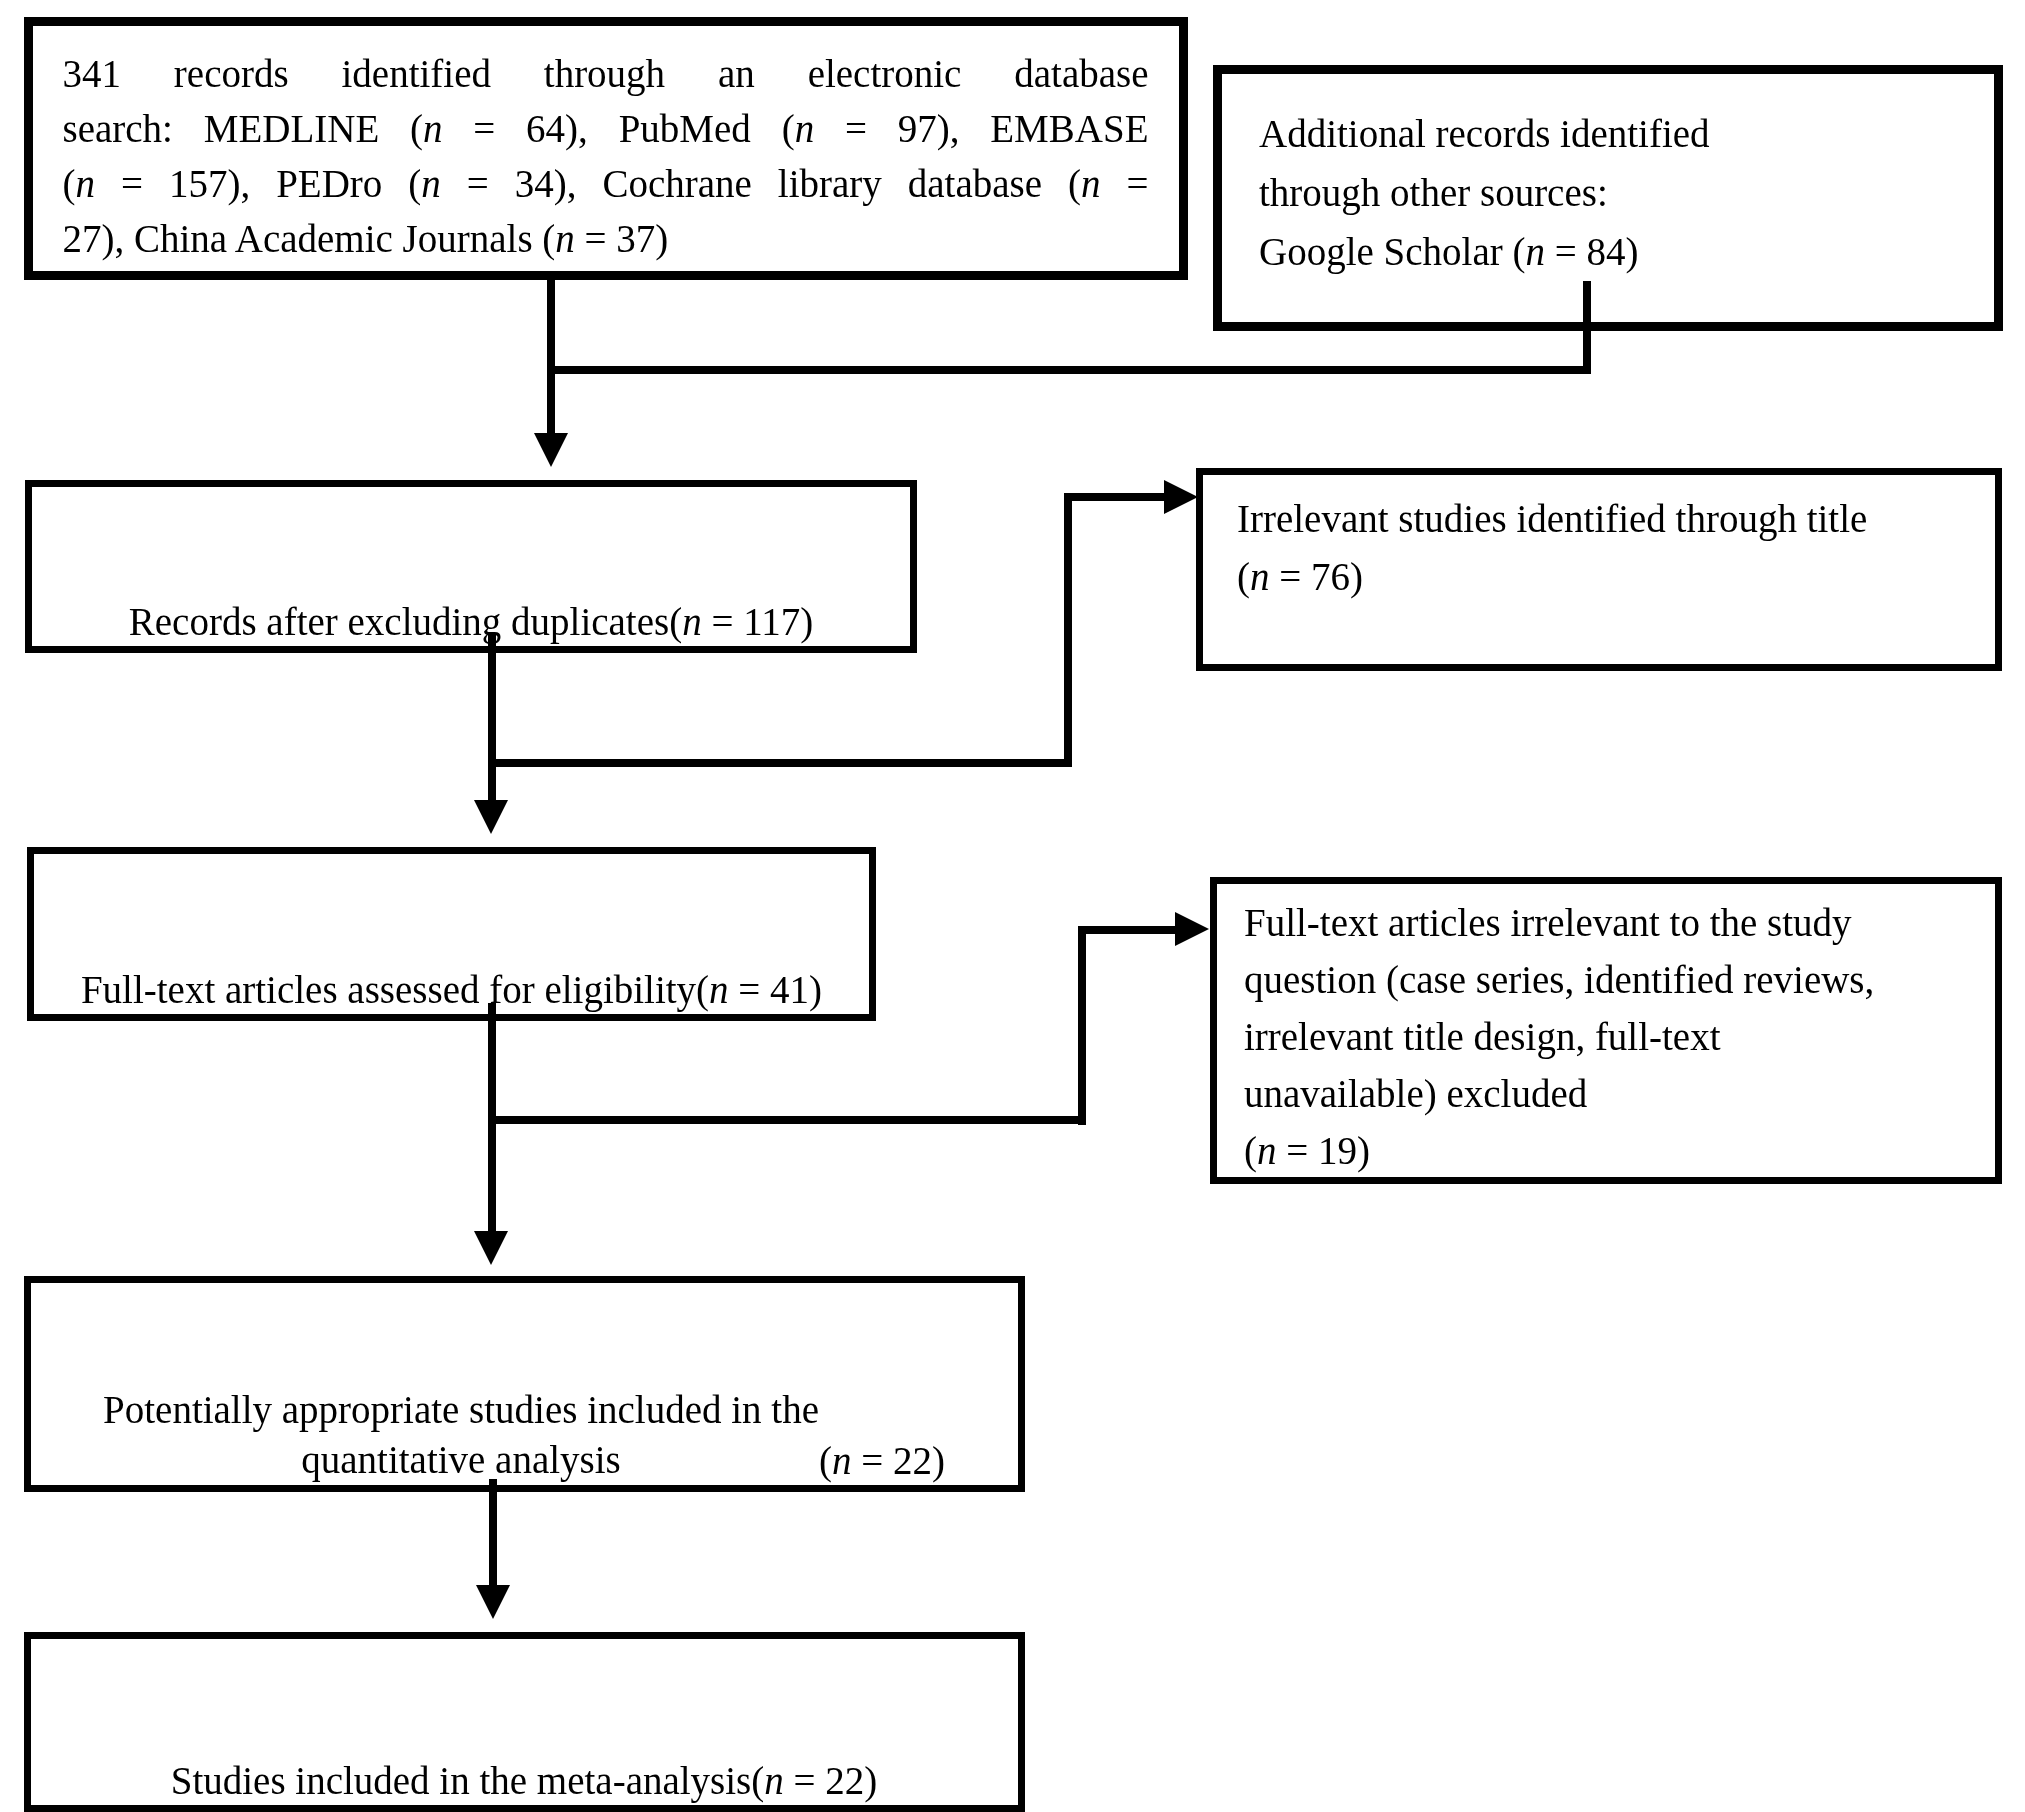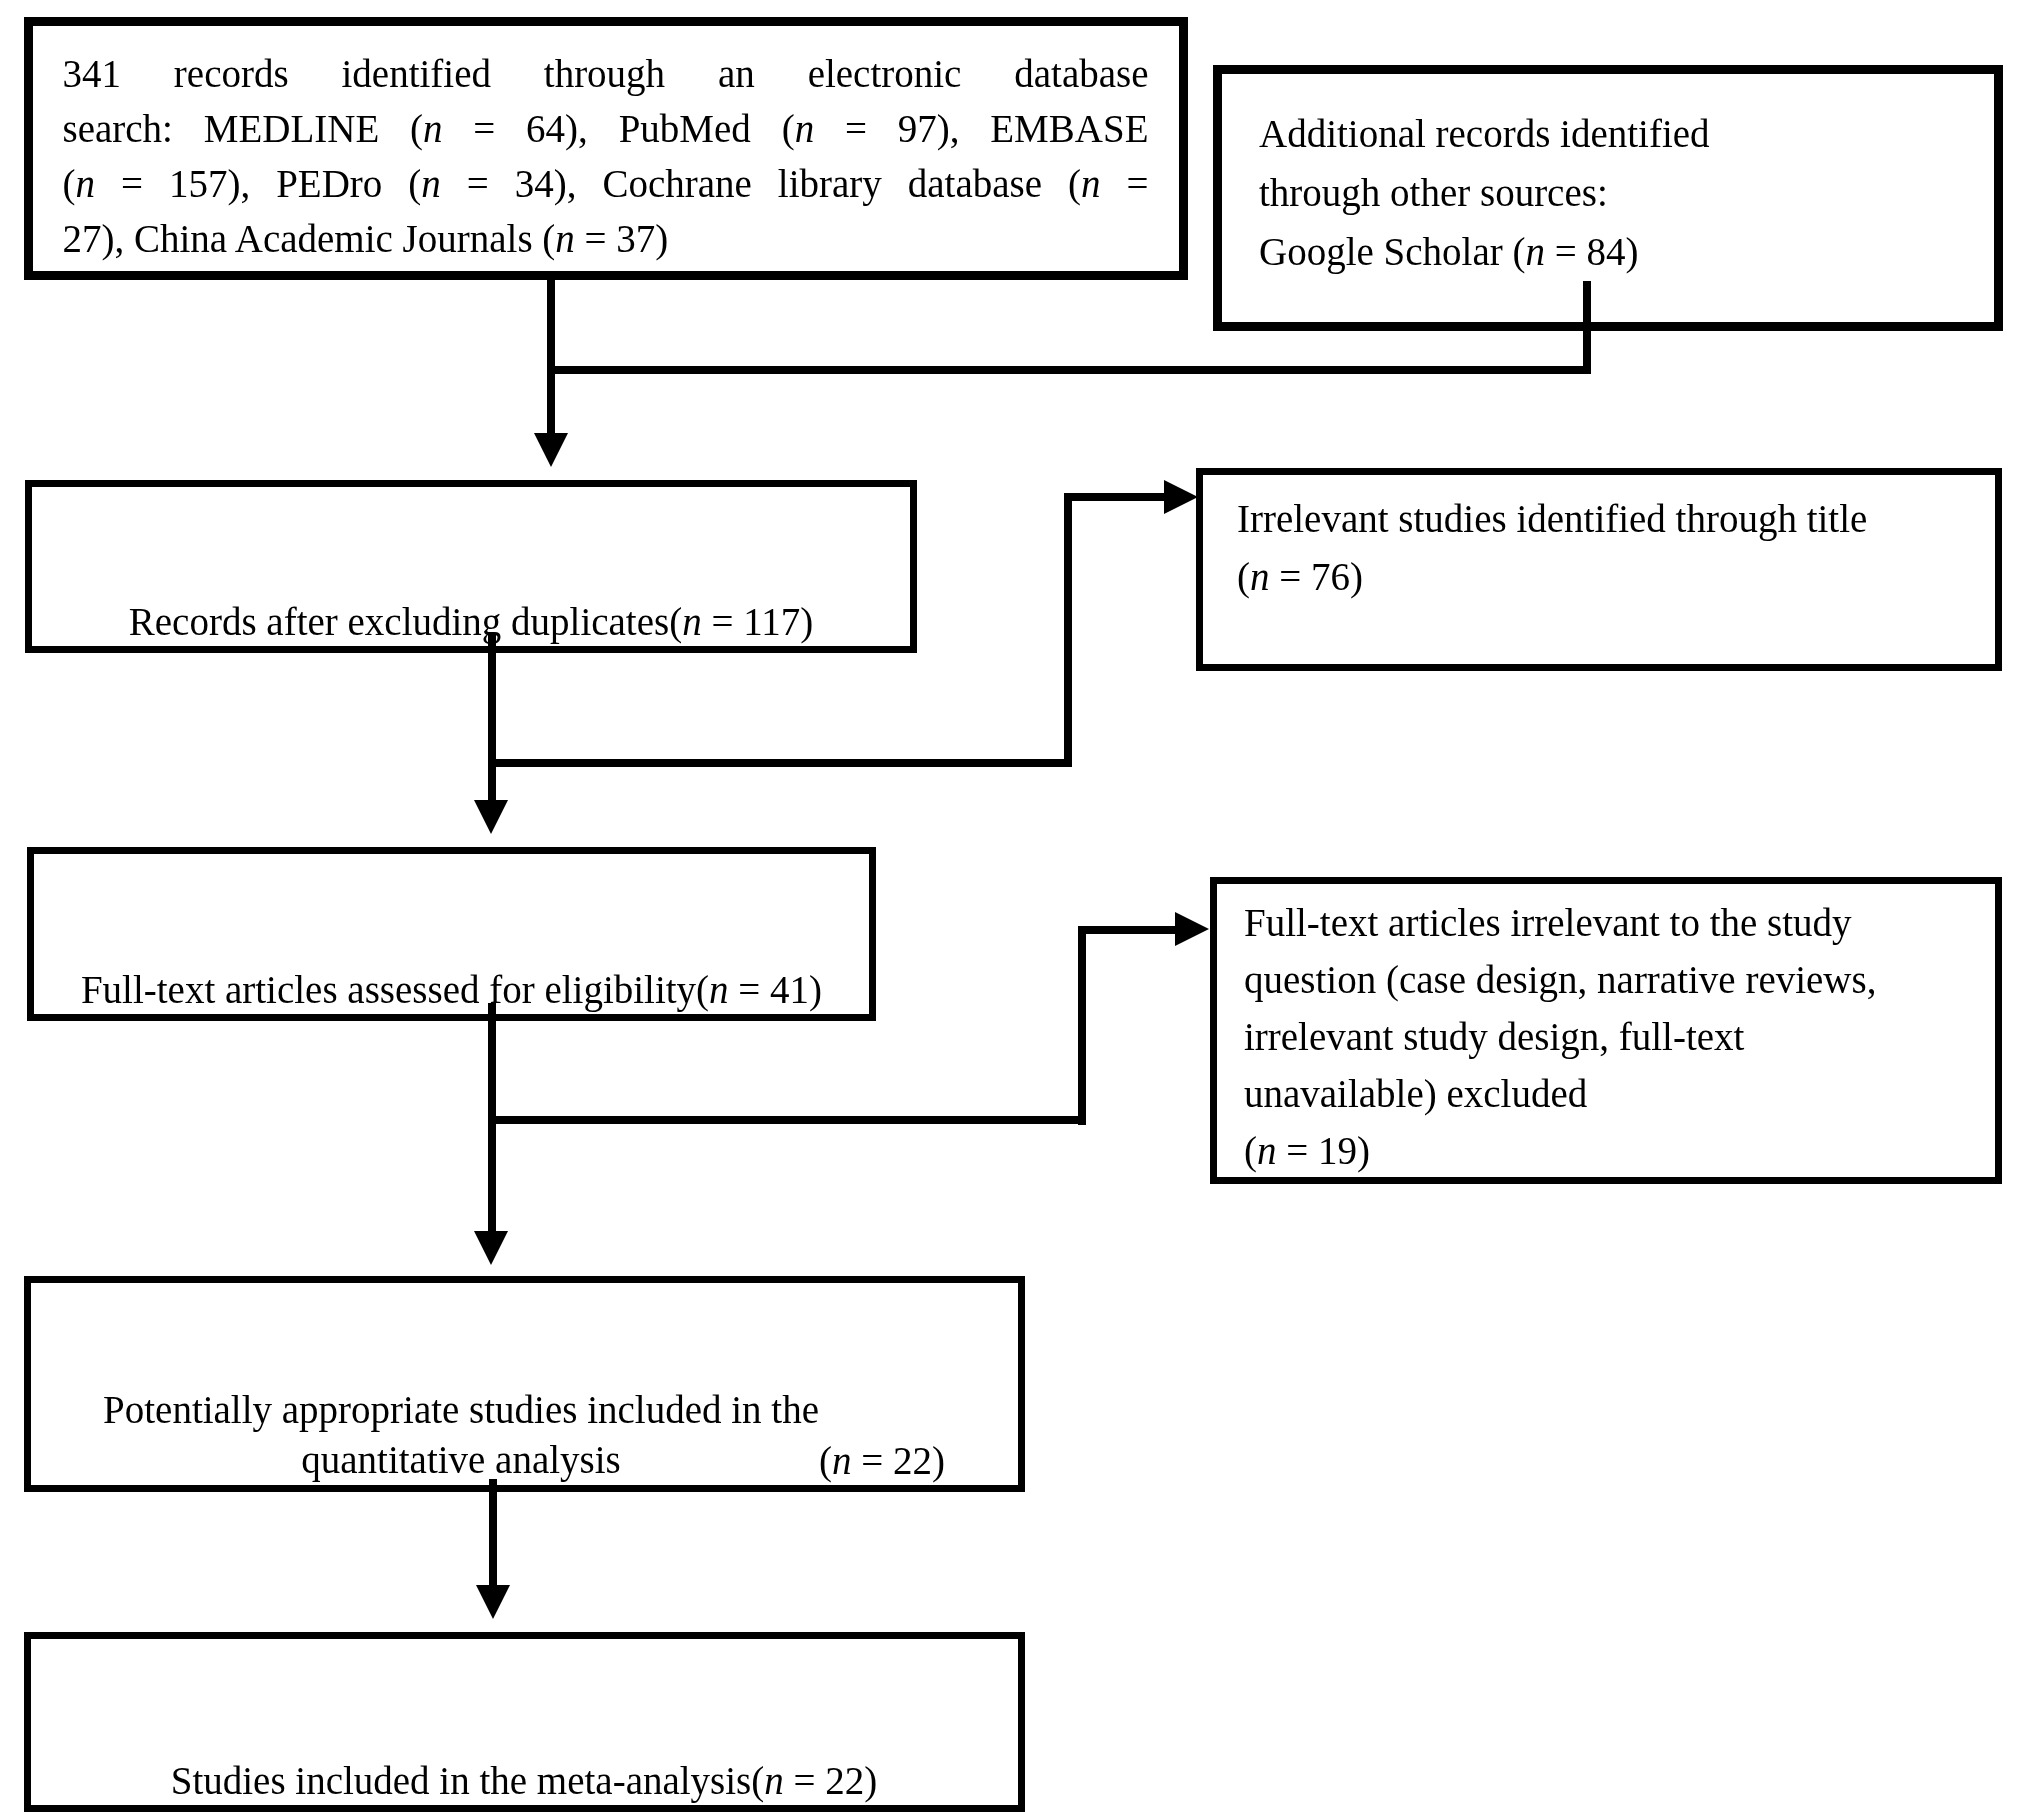--- a/index.html
+++ b/index.html
@@ -76,22 +76,22 @@
     <div class="pline">(<i>n</i> = 76)</div>
   </div>
 
   <div class="box b-med b5 centerbox" style="left:27px;top:835px;width:849px;height:174px;">
     <div class="title">Full-text articles assessed for eligibility</div>
     <div class="count">(<i>n</i> = 41)</div>
   </div>
 
   <div class="box b-med b6" style="left:1210px;top:877px;width:792px;height:307px;">
     <div class="pline">Full-text articles irrelevant to the study</div>
-    <div class="pline">question (case design, narrative reviews,</div>
-    <div class="pline">irrelevant study design, full-text</div>
+    <div class="pline">question (case series, identified reviews,</div>
+    <div class="pline">irrelevant title design, full-text</div>
     <div class="pline">unavailable) excluded</div>
     <div class="pline">(<i>n</i> = 19)</div>
   </div>
 
   <div class="box b-med b7 centerbox" style="left:23.5px;top:1264px;width:1001px;height:216px;">
     <div class="title">
       <div>Potentially appropriate studies included in the</div>
       <div>quantitative analysis</div>
     </div>
     <div class="count">(<i>n</i> = 22)</div>

